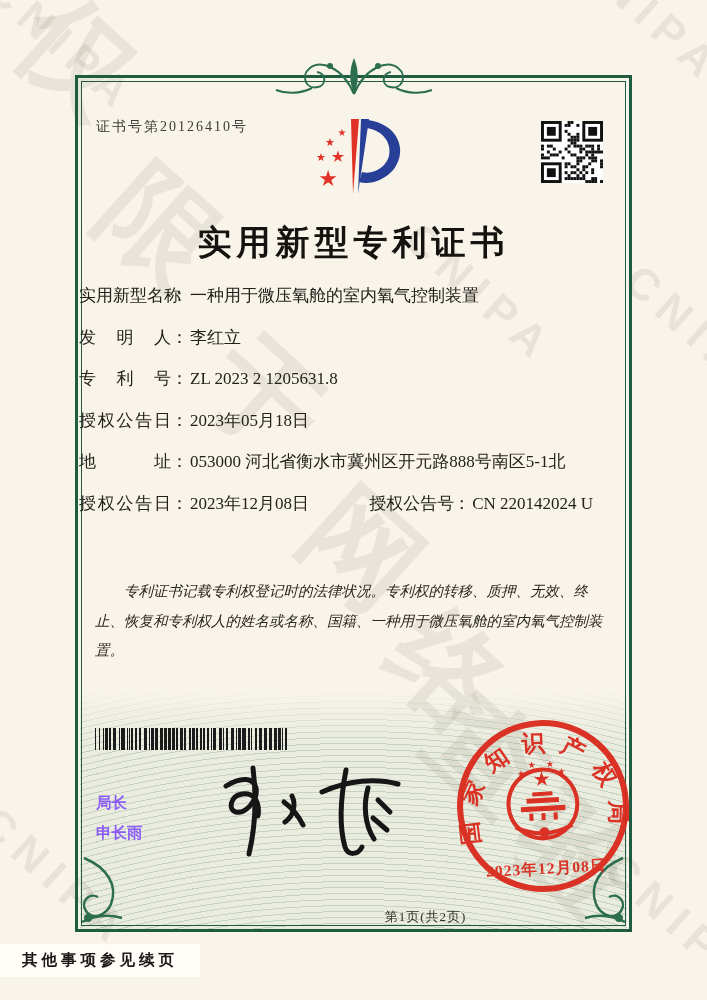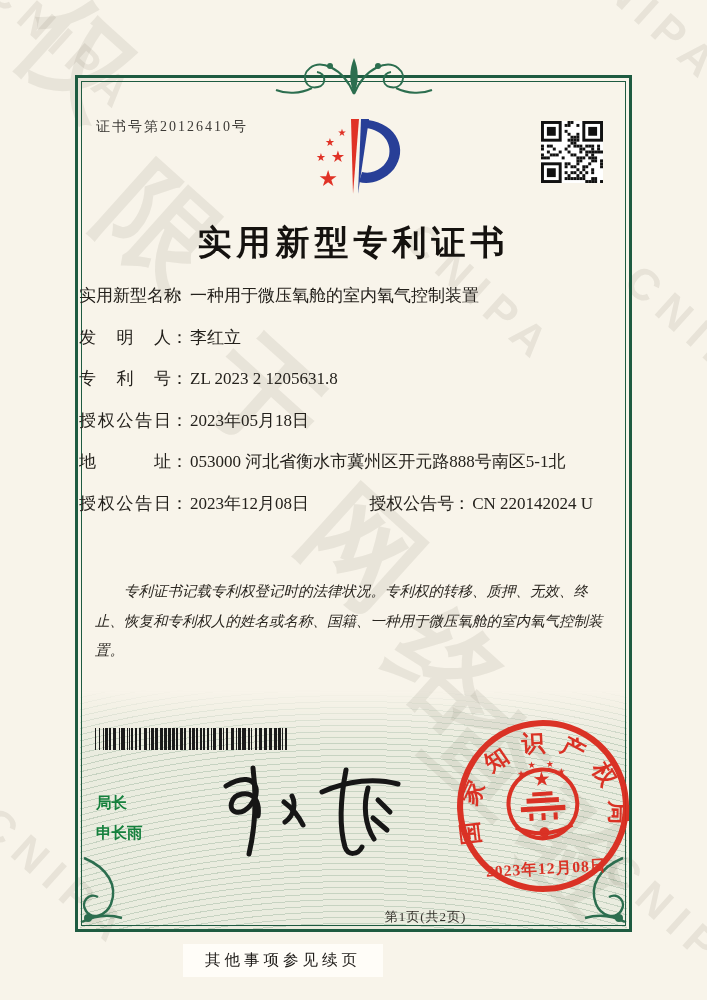--- a/index.html
+++ b/index.html
@@ -42,26 +42,26 @@
     vertical-align:top;}
   .fsep{display:inline-block;}
   .fvalue{display:inline-block;margin-left:2px;}
   .pair2{display:inline-block;margin-left:56px;text-decoration:underline;}
   .paras{position:absolute;left:95px;top:577px;width:518px;z-index:3;
     font-size:14.5px;line-height:29.5px;color:#2a2620;font-style:italic;}
   .paras p{margin:0;text-indent:2em;}
   .barcode{position:absolute;left:95px;top:728px;z-index:3;}
   .signer{position:absolute;left:96px;top:788px;z-index:3;
     font-family:"Liberation Sans","DejaVu Sans",sans-serif;
-    font-size:15.5px;color:#15803d;line-height:30px;font-weight:700;}
+    font-size:15.5px;color:#8b5cf6;line-height:30px;font-weight:700;}
   .signature{position:absolute;left:196px;top:762px;z-index:3;}
   .seal{position:absolute;left:454px;top:717px;z-index:4;transform:rotate(-3deg);opacity:.95;}
   .page-number{position:absolute;left:75px;top:908px;width:639px;text-align:center;z-index:3;
     font-size:13px;color:#33302a;letter-spacing:1px;padding-left:31px;}
-  .note-wrap{position:absolute;left:0;top:944px;width:566px;text-align:center;z-index:3;}
+  .note-wrap{position:absolute;left:0;top:944px;width:566px;z-index:3;font-weight:bold;}
   .note{display:inline-block;background:#fffdf8;padding:6px 22px;font-size:15.5px;
     letter-spacing:4px;color:#1c1916;}
   svg text.star{font-family:"DejaVu Sans",sans-serif;}
 </style>
 </head>
 <body>
 
 <div class="wm-layer">
   <span class="wm-brand" style="left:-30px;top:18px">CNIPA</span>
   <span class="wm-brand" style="left:556px;top:-12px">CNIPA</span>

